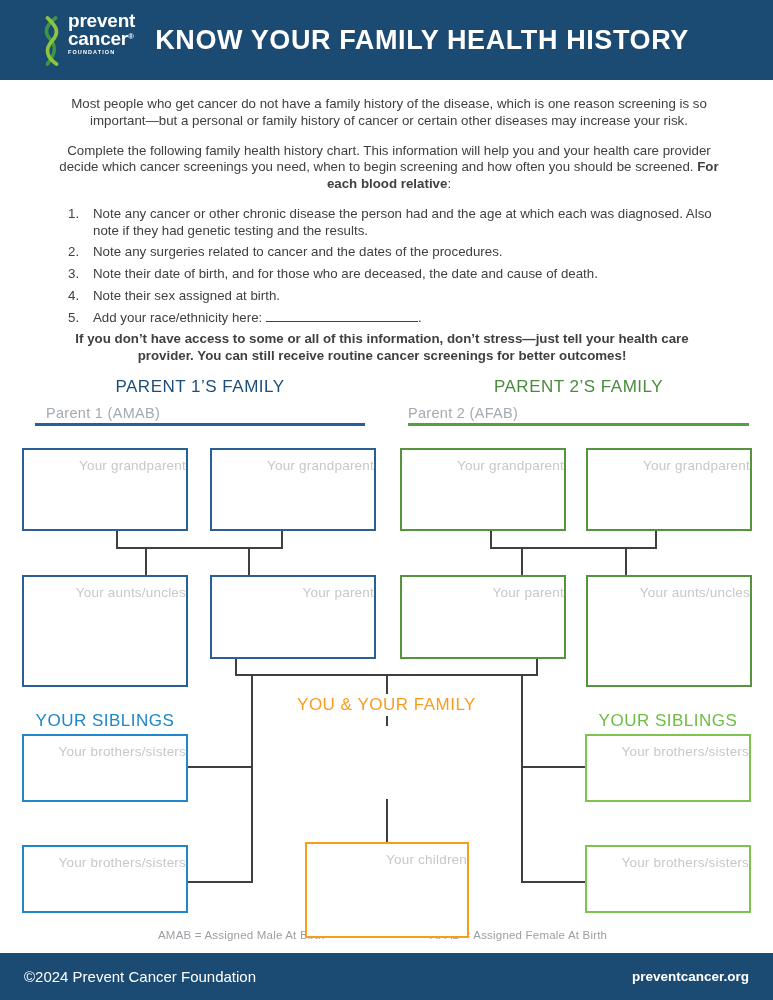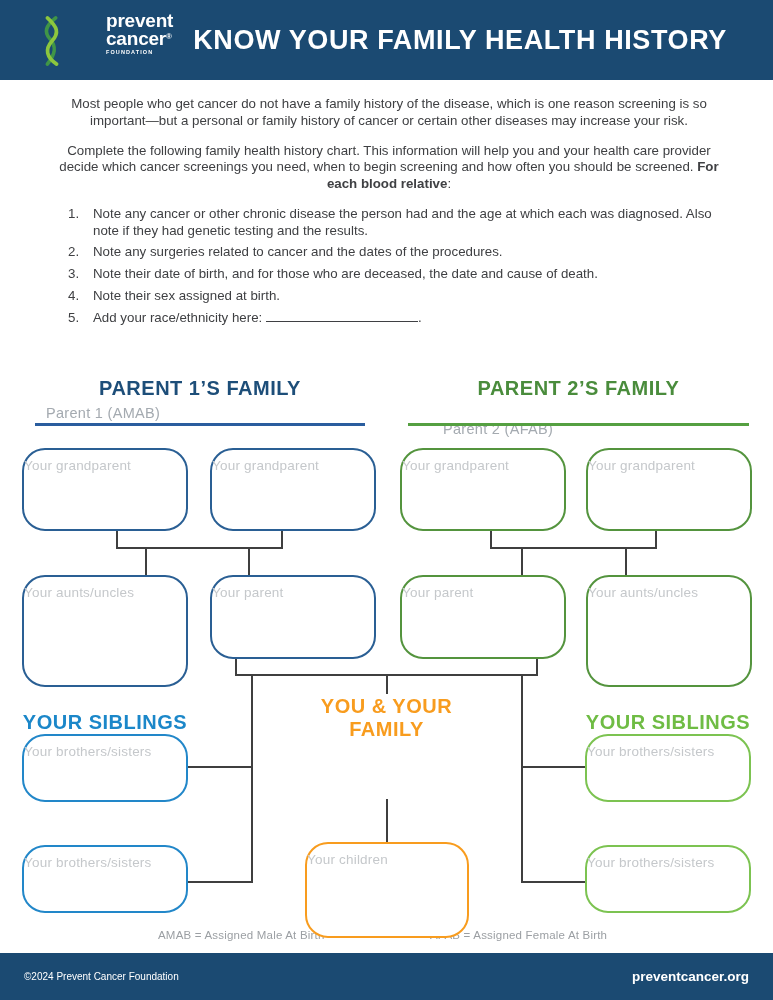--- a/index.html
+++ b/index.html
@@ -2,21 +2,21 @@
 <html><head>
 <meta charset="utf-8">
 <style>
   *{margin:0;padding:0;box-sizing:border-box}
   html,body{background:#ffffff}
   body{font-family:"Liberation Sans","DejaVu Sans",sans-serif;color:#3f4043;}
   .page{position:relative;width:773px;height:1000px;background:#ffffff;overflow:hidden;margin:0 auto;}
 
   
   .header{position:absolute;top:0;left:0;width:773px;height:80px;background:#1b4a72;display:flex;align-items:center;}
-  .logo{display:flex;align-items:flex-start;margin-left:40px;gap:38px;}
+  .logo{display:flex;align-items:flex-start;margin-left:40px;}
   .logo svg{display:block;margin-top:2px;}
   .logo-text{margin-left:4px;color:#ffffff;}
   .logo-line{font-weight:bold;font-size:19px;line-height:16px;letter-spacing:-0.2px;}
   .logo-reg{font-size:8px;vertical-align:6px;}
   .logo-tag{font-size:5.5px;letter-spacing:1.1px;font-weight:bold;margin-top:2px;}
   .title{color:#ffffff;font-size:27px;font-weight:bold;letter-spacing:0.6px;margin-left:20px;white-space:nowrap;}
 
   
   .content{position:absolute;left:48px;top:96px;width:682px;font-size:13.3px;line-height:1.26;}
   .content p{margin:0 0 13px 0;text-align:center;}
@@ -25,46 +25,46 @@
   ol.steps li{display:flex;margin-bottom:5px;}
   ol.steps .num{width:25px;flex:0 0 25px;text-align:left;padding-left:0;}
   ol.steps li{padding-left:20px;}
   ol.steps .itext{flex:1;max-width:634px;}
   .blank-line{display:inline-block;width:152px;border-bottom:1.5px solid #3f4043;height:12px;}
   .callout{font-weight:bold;margin-top:14px;width:668px;}
 
   
   .chart{position:absolute;left:0;top:0;width:773px;height:1000px;pointer-events:none;}
   .chart > *{pointer-events:auto;}
-  .fam-heading{position:absolute;font-size:20px;font-weight:bold;letter-spacing:0.5px;text-align:center;}
+  .fam-heading{position:absolute;font-size:17px;font-weight:normal;letter-spacing:0.5px;text-align:center;}
   .fam-heading.navy{color:#1d4e79;}
   .fam-heading.green{color:#4a8c3c;}
   .fam-heading.orange{color:#f89c1e;background:#ffffff;z-index:3;padding:1px 0;}
   .fam-heading.blue{color:#1b87c9;}
   .fam-heading.lgreen{color:#6fbc44;}
   .parent-label{position:absolute;font-size:14.5px;color:#a4aab0;letter-spacing:0.3px;}
   .parent-rule{position:absolute;height:3px;}
   .rule-blue{background:#2a5d9e;}
   .rule-green{background:#55a041;}
 
-  .fbox{position:absolute;background:#ffffff;border:2px solid;border-radius:23px;text-align:left;z-index:2;}
+  .fbox{position:absolute;background:#ffffff;border:2px solid;border-radius:0;text-align:right;z-index:2;}
   .fbox .fbox-label{display:block;padding-top:8px;font-size:13.5px;color:#c5c8cb;letter-spacing:0.2px;}
   .b-navy{border-color:#2a5f94;}
   .b-green{border-color:#54943e;}
   .b-blue{border-color:#2287c9;}
   .b-lgreen{border-color:#7cc351;}
   .b-orange{border-color:#f89c1e;}
 
   .cline{position:absolute;background:#3f3f3f;z-index:1;}
 
   .footnote{position:absolute;font-size:11.5px;color:#9b9fa3;letter-spacing:0.2px;}
 
   
   .footer{position:absolute;left:0;bottom:0;width:773px;height:47px;background:#1b4a72;display:flex;align-items:center;justify-content:space-between;padding:0 24px;color:#ffffff;}
-  .footer .f-left{font-size:10px;}
+  .footer .f-left{font-size:15px;}
   .footer .f-right{font-size:13.5px;font-weight:bold;}
 </style>
 </head>
 <body>
 
 <div class="page">
 
   <div class="header">
     <div class="logo">
       <svg width="24" height="52" viewBox="0 0 26 54">
@@ -98,30 +98,31 @@
       </li>
       <li>
         <span class="num">4.</span>
         <span class="itext">Note their sex assigned at birth.</span>
       </li>
       <li>
         <span class="num">5.</span>
         <span class="itext"><span>Add your race/ethnicity here: </span><span class="blank-line"></span><span>.</span></span>
       </li>
     </ol>
+    <p class="callout">If you don’t have access to some or all of this information, don’t stress—just tell your health care provider. You can still receive routine cancer screenings for better outcomes!</p>
   </div>
 
   <div class="chart">
 
     <div class="fam-heading navy" style="left:34px;top:377px;width:332px;">PARENT 1’S FAMILY</div>
     <div class="fam-heading green" style="left:408px;top:377px;width:341px;">PARENT 2’S FAMILY</div>
 
     <div class="parent-label" style="left:35px;top:405px;margin-left:11px;">Parent 1 (AMAB)</div>
     <div class="parent-rule rule-blue" style="left:35px;top:423px;width:330px;"></div>
-    <div class="parent-label" style="left:408px;top:421px;margin-left:35px;">Parent 2 (AFAB)</div>
+    <div class="parent-label" style="left:408px;top:405px;">Parent 2 (AFAB)</div>
     <div class="parent-rule rule-green" style="left:408px;top:423px;width:341px;"></div>
 
     <div class="cline" style="left:116px;top:530px;width:2px;height:19px;"></div>
     <div class="cline" style="left:281px;top:530px;width:2px;height:19px;"></div>
     <div class="cline" style="left:116px;top:547px;width:167px;height:2px;"></div>
     <div class="cline" style="left:145px;top:547px;width:2px;height:28px;"></div>
     <div class="cline" style="left:248px;top:547px;width:2px;height:28px;"></div>
     <div class="cline" style="left:490px;top:530px;width:2px;height:19px;"></div>
     <div class="cline" style="left:655px;top:530px;width:2px;height:19px;"></div>
     <div class="cline" style="left:490px;top:547px;width:167px;height:2px;"></div>

